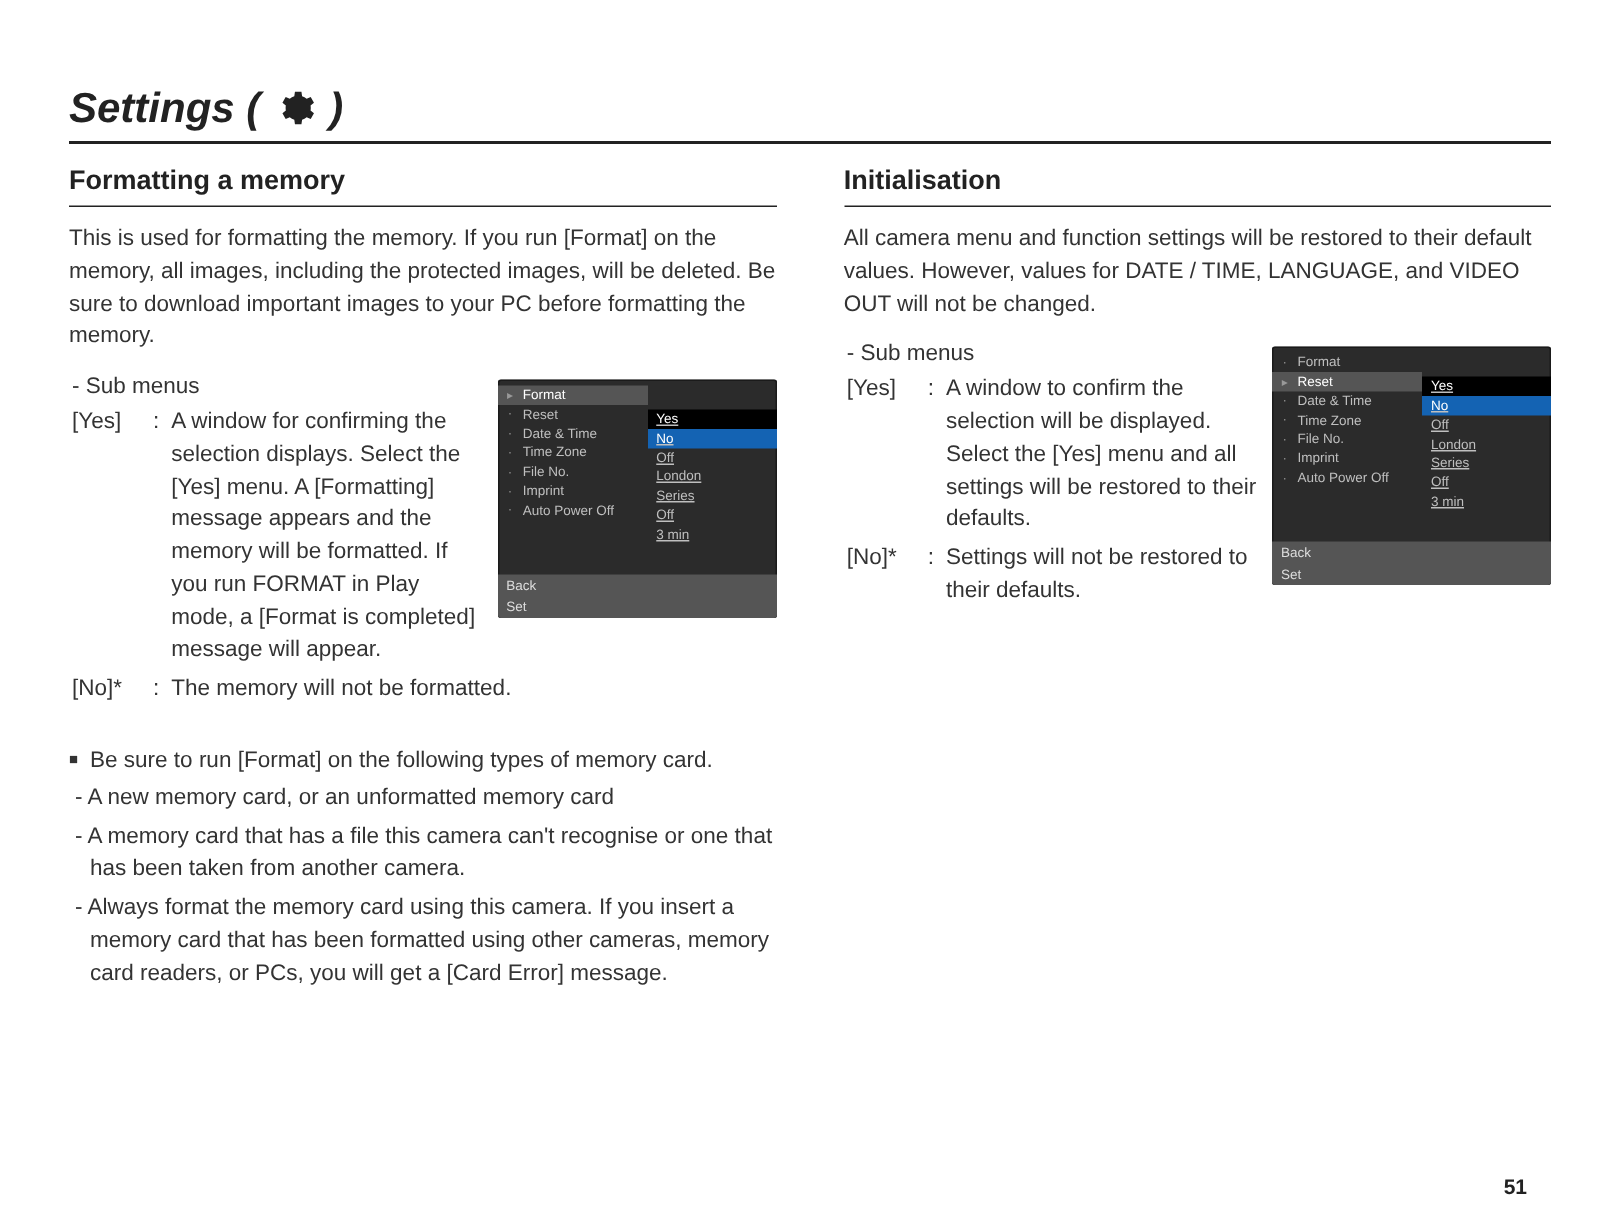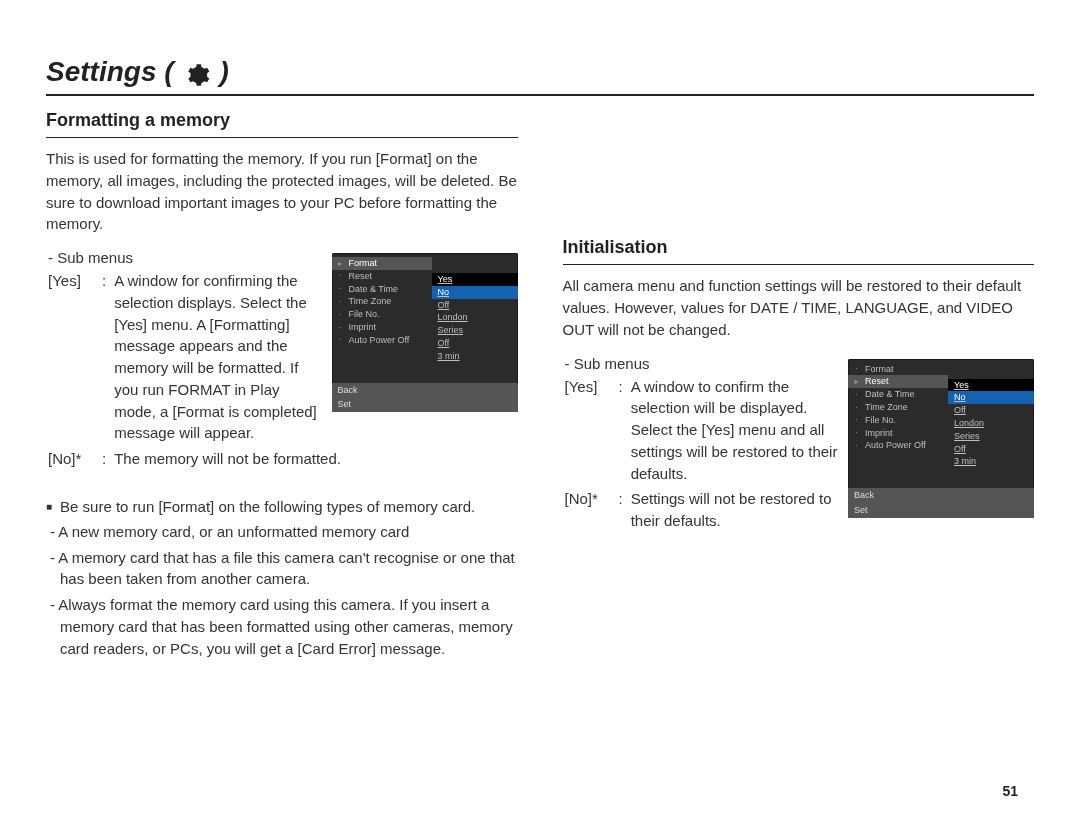--- a/index.html
+++ b/index.html
@@ -1,19 +1,19 @@
 <!DOCTYPE html>
 <html><head>
 <meta charset="utf-8">
 <style>
   html,body{margin:0;padding:0;background:#fff;color:#333;font-family:Arial,Helvetica,sans-serif;}
   .page{width:1080px;height:815px;position:relative;box-sizing:border-box;padding:56px 46px 0 46px;}
-  .page-title{font-size:28px;font-weight:bold;font-style:italic;color:#222;border-bottom:2px solid #222;padding-bottom:6px;display:flex;align-items:flex-end;gap:10px;}
+  .page-title{font-size:28px;font-weight:bold;font-style:italic;color:#222;border-bottom:2px solid #222;padding-bottom:6px;display:flex;align-items:center;gap:10px;}
   .page-title .gear{display:inline-flex;align-items:center;}
-  .columns{display:flex;gap:45px;margin-top:10px;align-items:center;}
+  .columns{display:flex;gap:45px;margin-top:10px;}
   .col{flex:1 1 0;min-width:0;}
   .sec-title{font-size:18px;color:#222;border-bottom:1px solid #222;padding:4px 0 6px 0;margin:0 0 10px 0;}
   p.body{font-size:15px;line-height:1.45;margin:0 0 14px 0;color:#333;}
   .sub-label{font-size:15px;margin:10px 0 4px 2px;}
   .opt-row{display:flex;gap:8px;font-size:15px;line-height:1.45;margin:0 0 4px 2px;}
   .opt-row .key{white-space:nowrap;min-width:46px;}
   .opt-row .sep{white-space:nowrap;}
   .opt-row .desc{flex:1;}
   .right-float{float:right;margin:4px 0 6px 10px;}
   .note-block{clear:both;margin-top:28px;}

